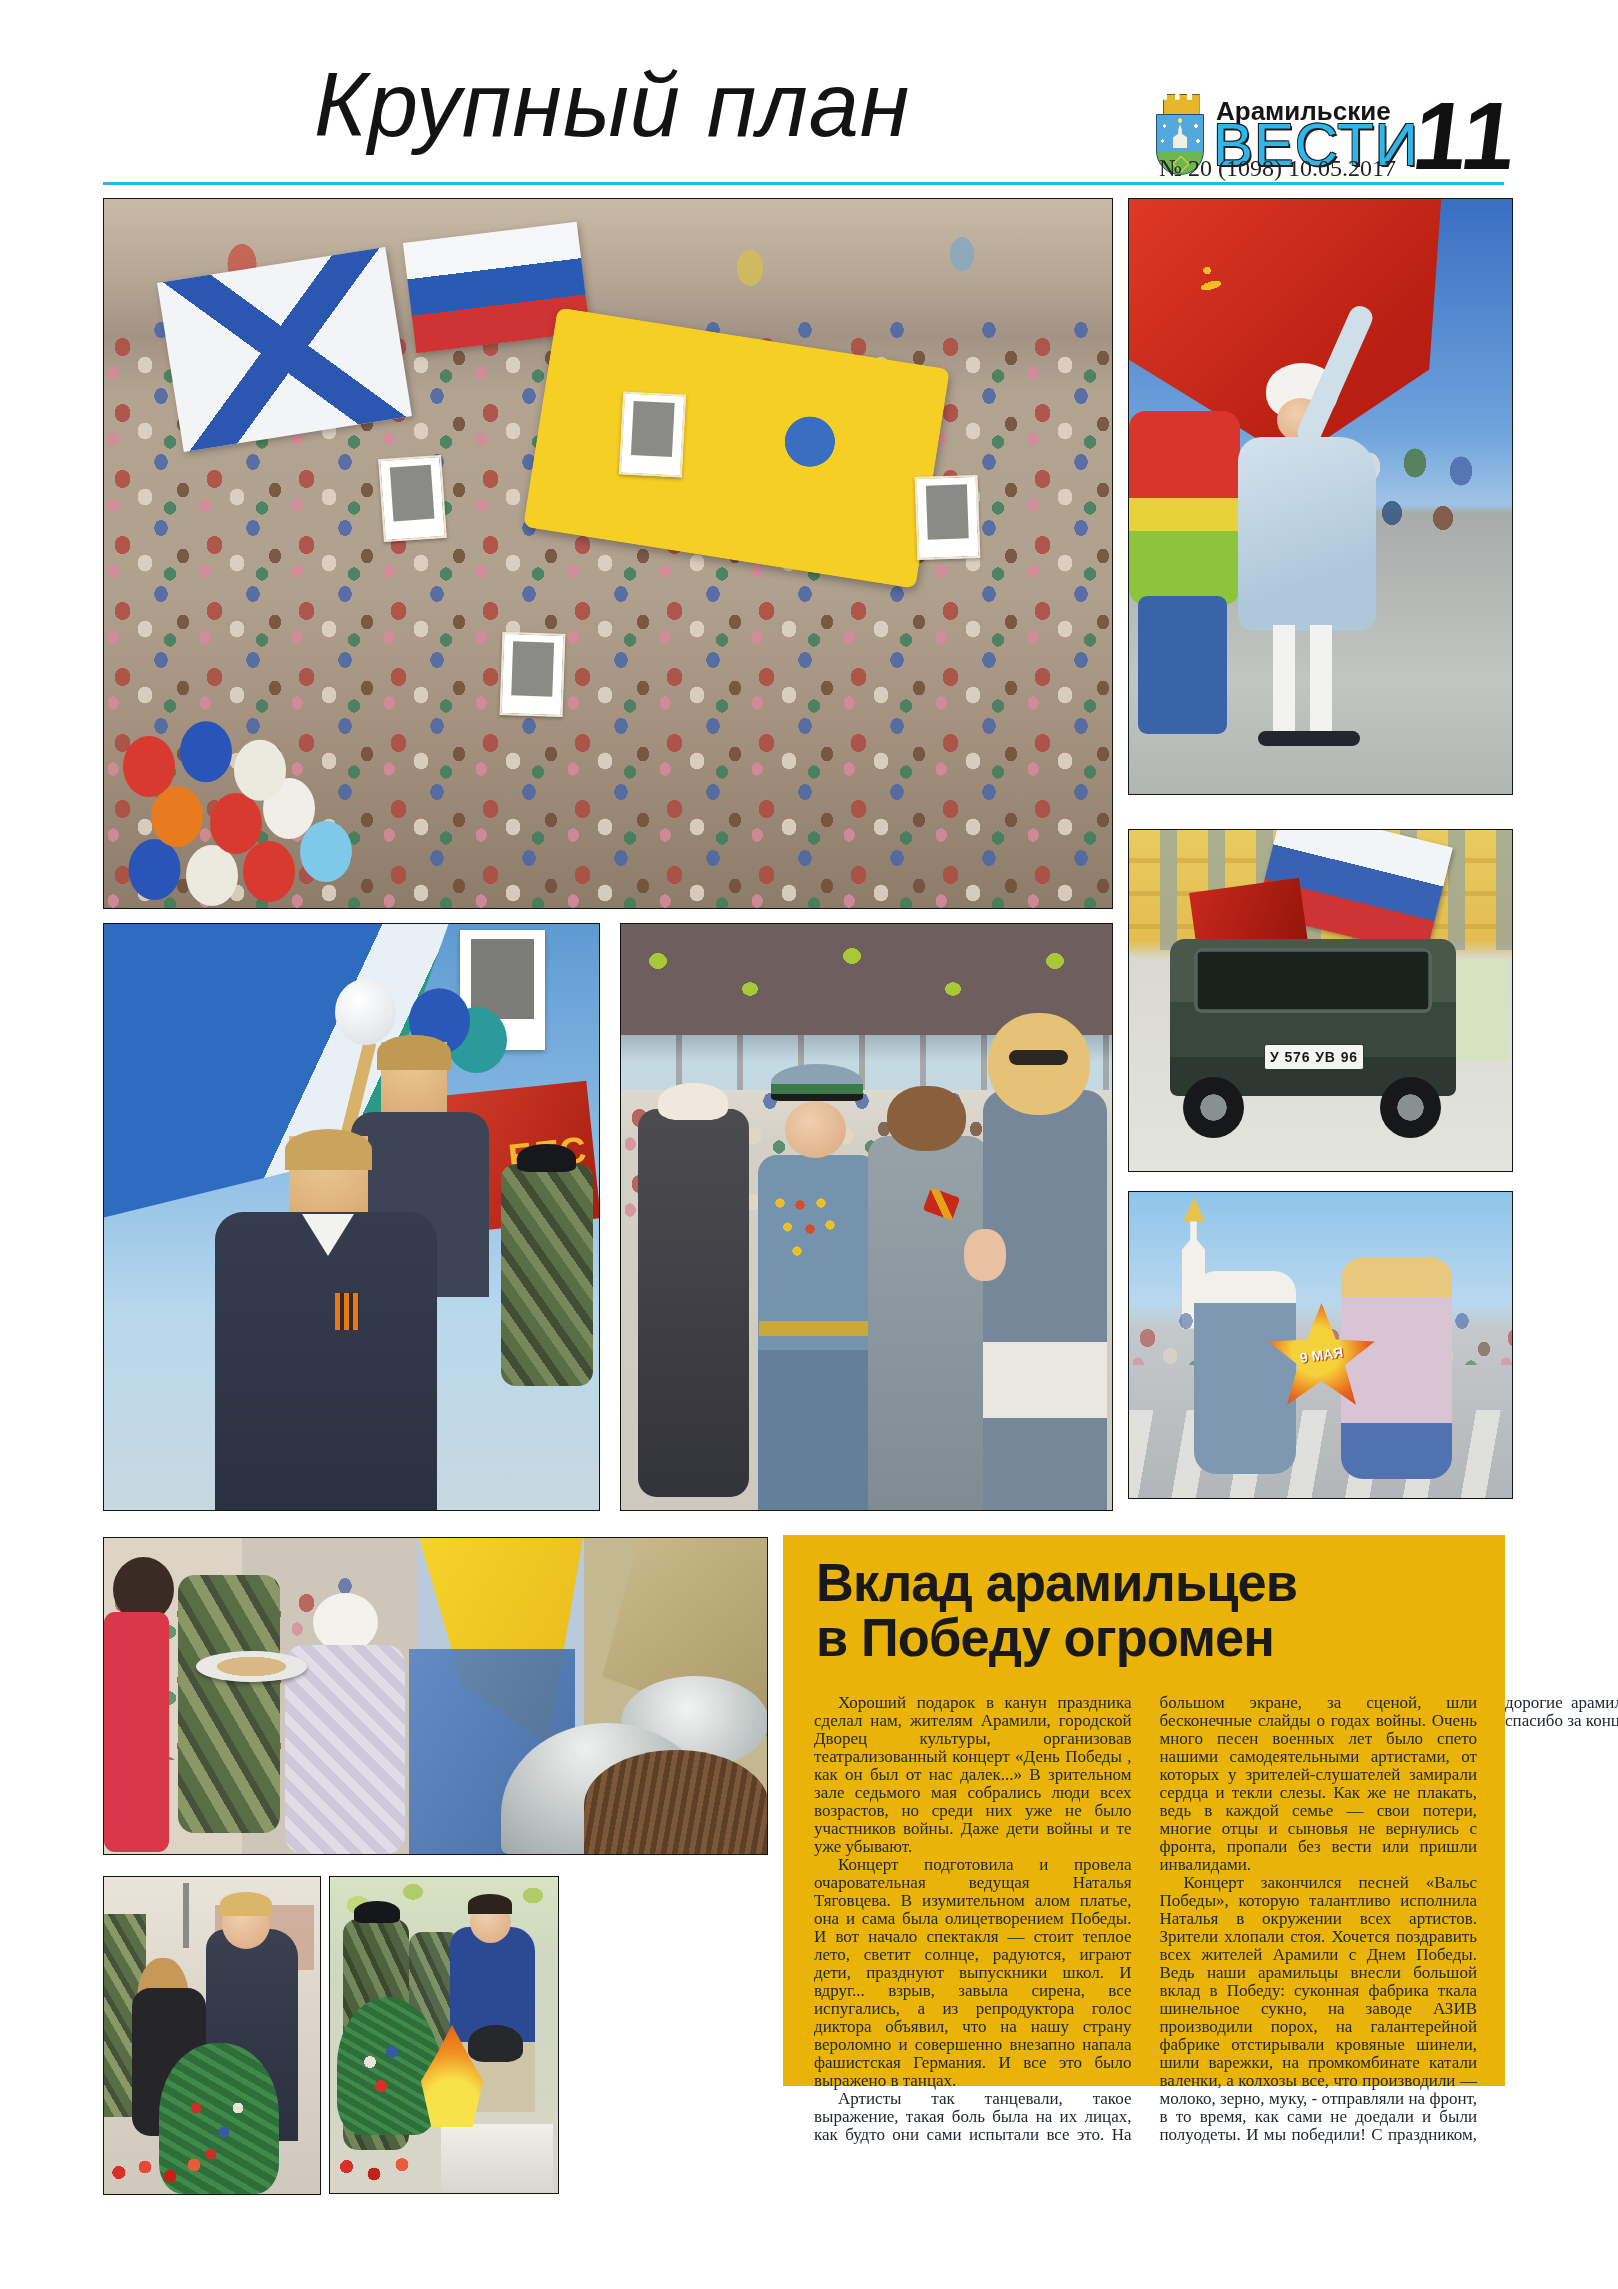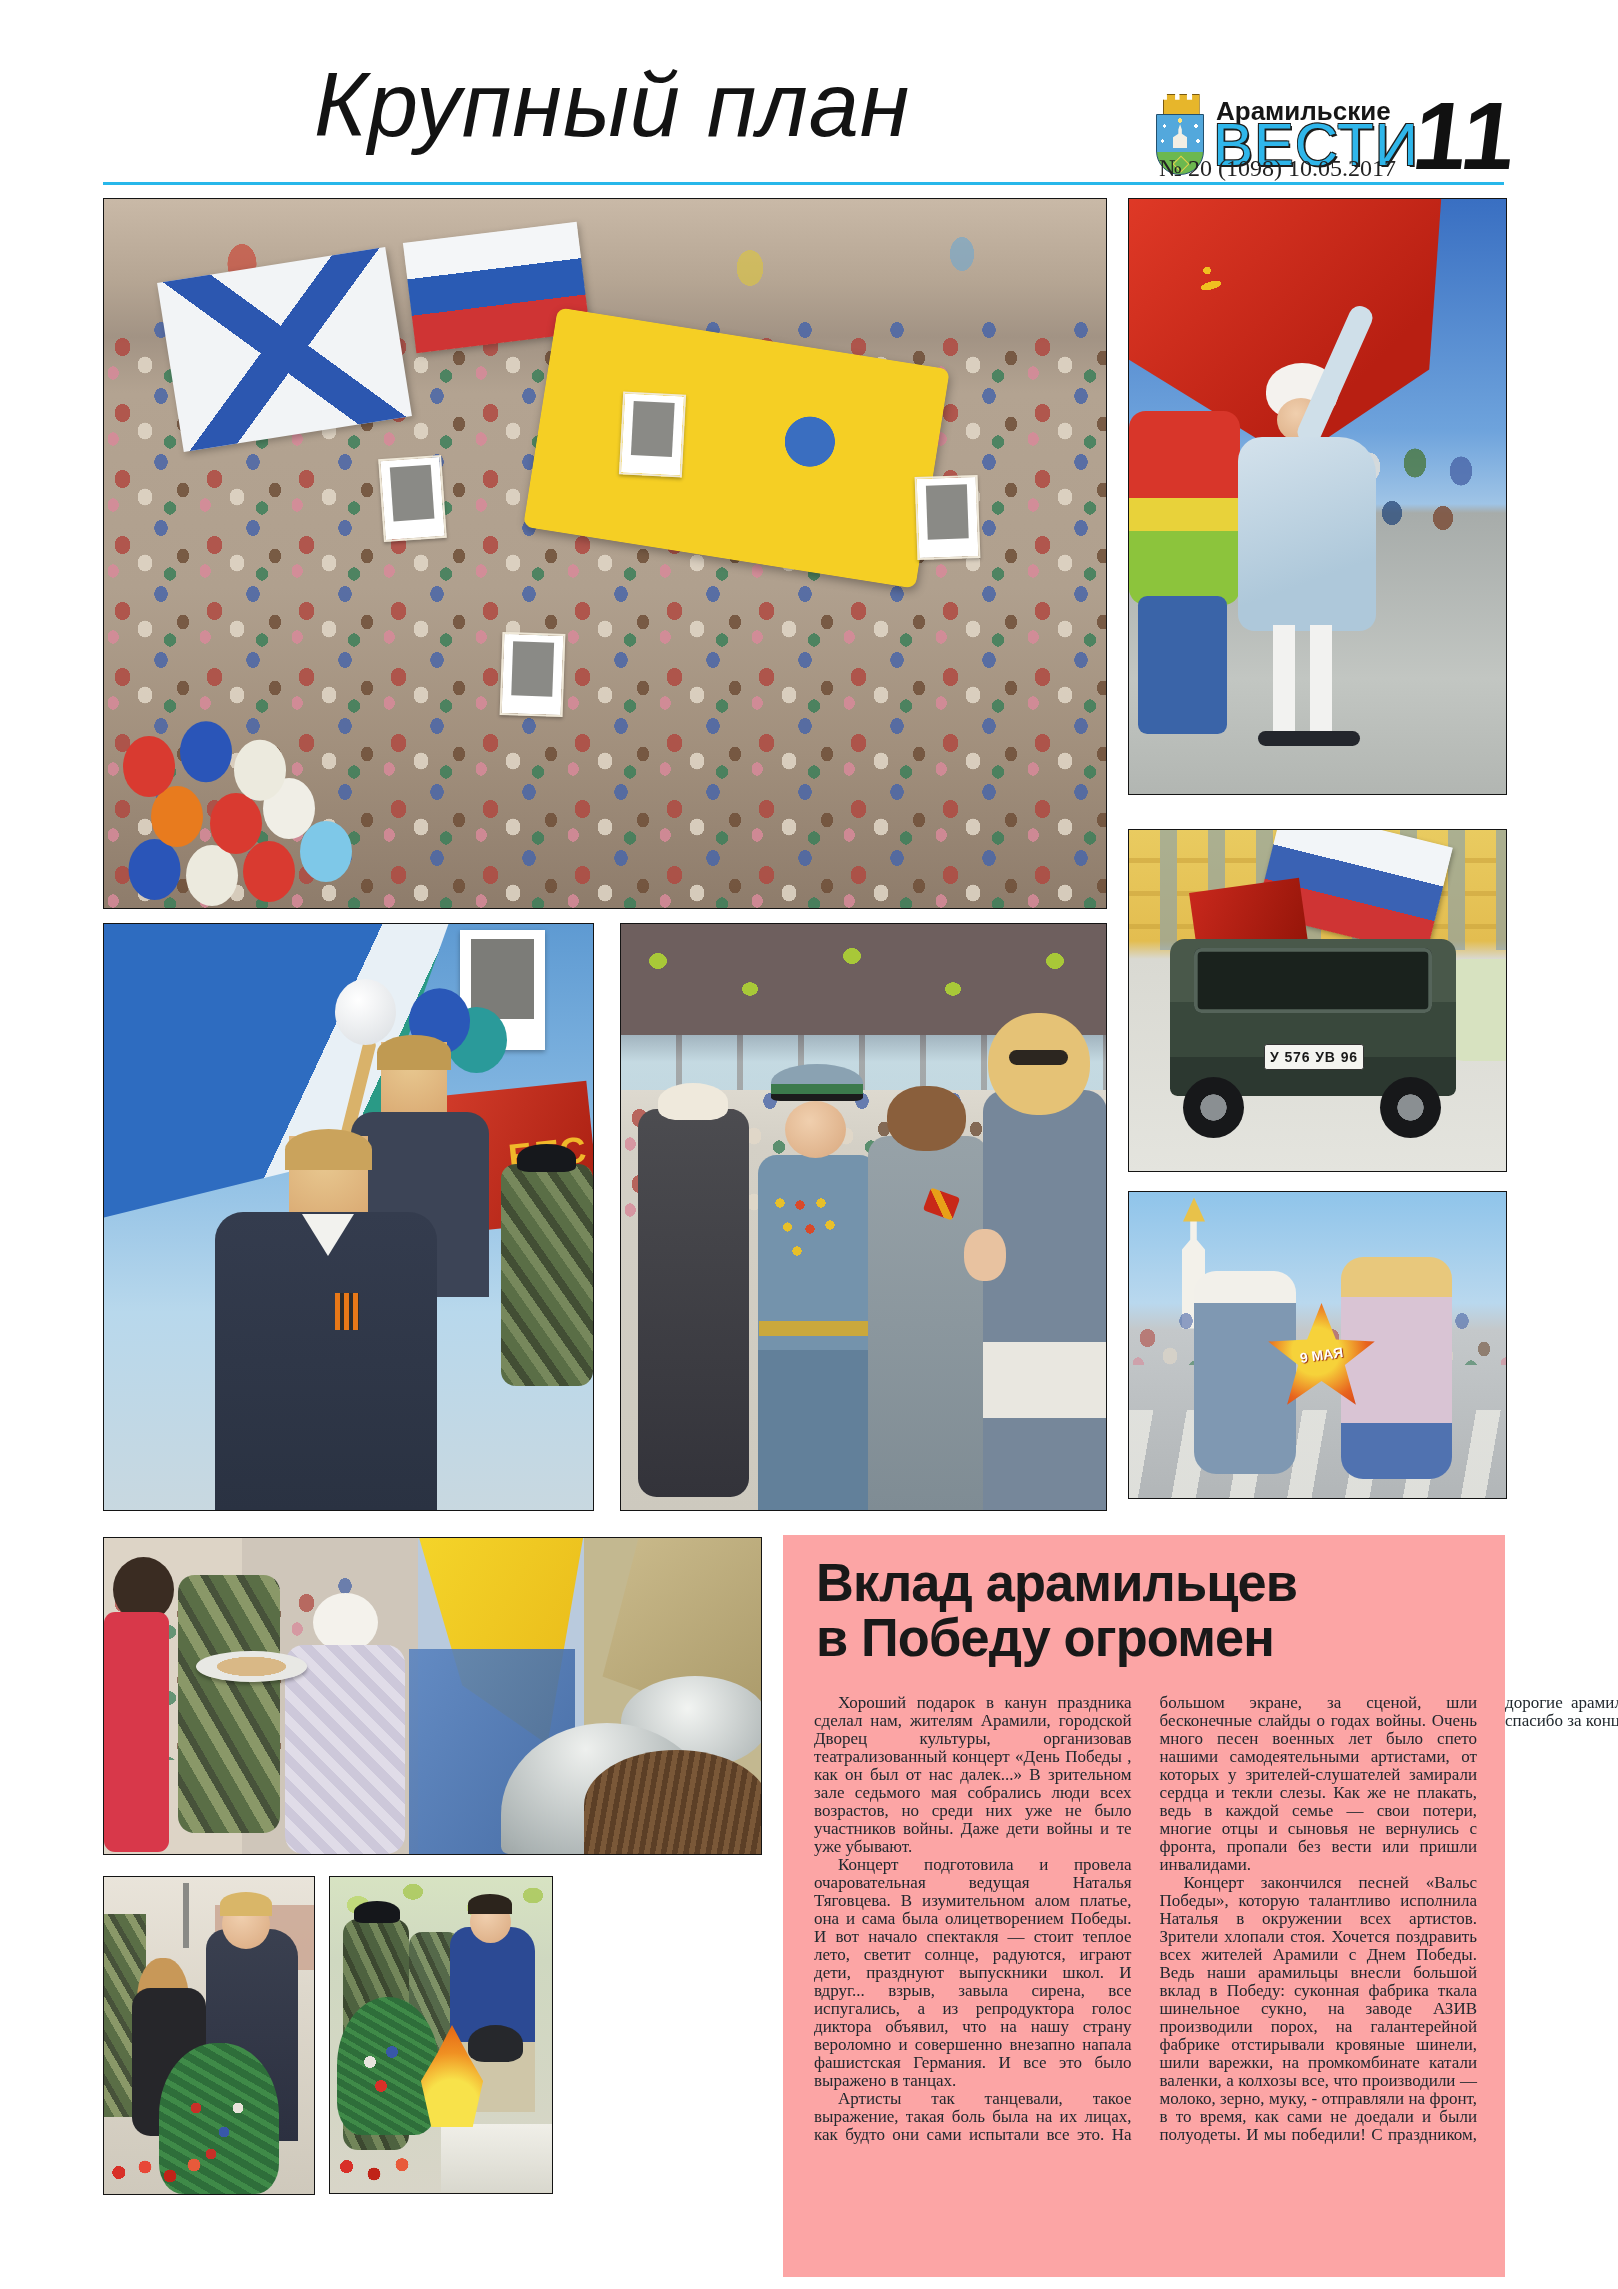--- a/index.html
+++ b/index.html
@@ -28,21 +28,21 @@
         font-size:26px;color:#161616;}
   .brand-name{left:1213px;top:118px;font-family:"Liberation Sans",sans-serif;font-weight:normal;
         font-size:60px;line-height:54px;color:#2fb6ea;letter-spacing:0.9px;
         text-shadow:1.8px 1.8px 0 #1d1d1b,-0.9px -0.9px 0 #1d1d1b,0.9px -0.9px 0 #1d1d1b,-0.9px 0.9px 0 #1d1d1b;}
   .page-num{left:1414px;top:81px;font-family:"Liberation Sans",sans-serif;font-weight:900;
         font-size:96px;color:#111;transform:skewX(-7deg);}
   .issue-line{left:1159px;top:155px;font-size:24px;color:#222;}
   .rule{left:103px;top:182px;width:1401px;height:2.8px;background:#27b7ea;}
 
   
-  .ph{position:absolute;border:0.9px solid #141414;overflow:hidden;background:#cfcfcf;}
+  .ph{position:absolute;border:0.9px solid #141414;overflow:hidden;background:#cfcfcf;padding-left:6px;}
   .ph *{position:absolute;}
   .crowdtex{background-image:
       radial-gradient(13px 14.8px at 18.5px 28px,#b04a42 60%,transparent 61%),
       radial-gradient(11px 13px at 57px 11px,#4a66a8 60%,transparent 61%),
       radial-gradient(12px 14px at 41px 46px,#e3d9c9 60%,transparent 61%),
       radial-gradient(10px 12px at 79px 39px,#6f4f38 60%,transparent 61%),
       radial-gradient(9.2px 11px at 9.2px 54px,#d88a9a 60%,transparent 61%),
       radial-gradient(10px 11px at 66px 57px,#3d7f5a 60%,transparent 61%);
       background-size:92px 66px;background-repeat:repeat;}
   .head{border-radius:50%;background:radial-gradient(circle at 40% 35%,#f0cfae,#d9a87e);}
@@ -282,21 +282,21 @@
   #ph-fl .flame{left:85px;top:148px;width:74px;height:102px;
       clip-path:polygon(50% 0,72% 30%,92% 55%,78% 100%,22% 100%,8% 55%,30% 28%);
       background:radial-gradient(circle at 50% 80%,#f8e24a 0 30%,#f09022 60%,#e05a12);}
   #ph-fl .stone{left:111px;top:247px;width:112px;height:68px;background:linear-gradient(180deg,#f0efe8,#d9d8ce);}
   #ph-fl .flowers{left:0px;top:273px;width:102px;height:42px;background:
       radial-gradient(9.2px 9.2px at 16.6px 16.6px,#d83028 70%,transparent 71%),
       radial-gradient(9.2px 9.2px at 44px 24px,#c02418 70%,transparent 71%),
       radial-gradient(9.2px 9.2px at 72px 14.8px,#e85a3a 70%,transparent 71%);}
 
   
-  .panel{left:783px;top:1535px;width:722px;height:742px;background:#fca5a5;}
+  .panel{left:783px;top:1535px;width:722px;height:551px;background:#eab308;}
   .headline{position:absolute;left:33px;top:20px;font-family:"Liberation Sans",sans-serif;
       font-weight:bold;font-size:54px;line-height:55px;color:#191919;letter-spacing:-0.9px;
       transform:scaleX(.97);transform-origin:left top;white-space:nowrap;}
   .bodytext{position:absolute;left:31px;top:159px;width:663px;height:467px;
       column-count:2;column-gap:28px;column-fill:auto;
       font-size:17px;line-height:18px;text-align:justify;color:#20282e;}
   .bodytext p{margin:0;text-indent:24px;}
   .byline{margin-top:18.5px;text-align:right;text-indent:0;font-size:17.5px;padding-right:3.7px;}
 </style>
 </head>

